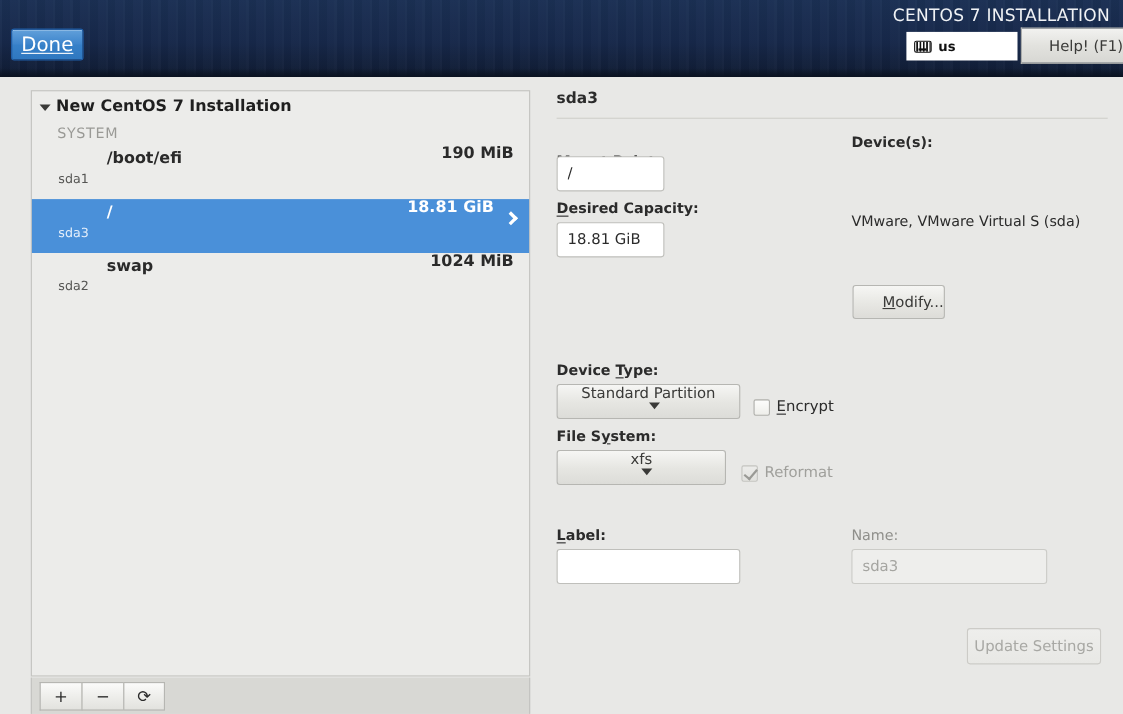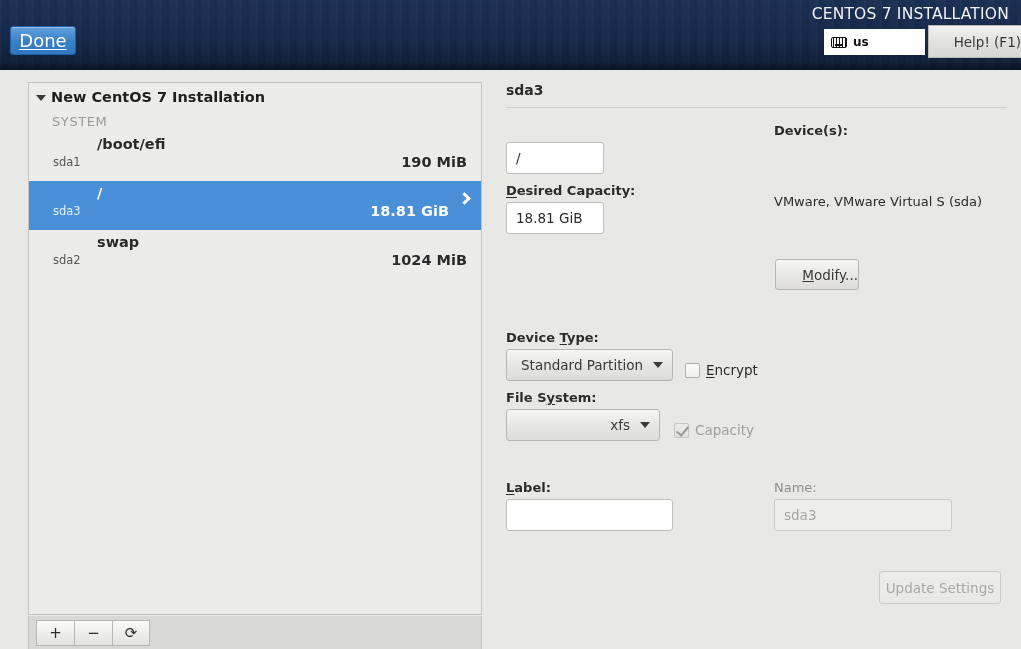--- a/index.html
+++ b/index.html
@@ -171,21 +171,21 @@
     margin-left: 44px;
   }
   .part-dev {
     font-size: 11.5px;
     color: #555553;
     line-height: 15px;
     margin-top: 1px;
   }
   .part-size {
     position: absolute;
-    right: 14px; top: 22px;
+    right: 14px; top: 0;
     font-size: 14.5px;
     font-weight: bold;
     color: #2a2a2a;
   }
   .part-row.selected .part-name,
   .part-row.selected .part-size { color: #ffffff; }
   .part-row.selected .part-dev { color: #e4eefa; }
   .part-row.selected .part-size { right: 32px; }
 
   .chev {
@@ -264,25 +264,26 @@
     outline: none;
   }
 
   .combo {
     height: 32px;
     background: linear-gradient(180deg, #f6f6f4 0%, #e6e6e2 52%, #dcdcd8 100%);
     border: 1px solid #b6b6b2;
     border-radius: 3px;
     display: flex;
     align-items: center;
-    padding: 12px 9px;
+    padding: 0 9px;
     font-size: 13.5px;
     color: #3a3a38;
     cursor: pointer;
-    justify-content: flex-end;
+    justify-content: flex-start;
+    flex-direction: column;
   }
   .combo-arrow {
     width: 0; height: 0;
     border-left: 5px solid transparent;
     border-right: 5px solid transparent;
     border-top: 6px solid #3a3a38;
     margin-left: 10px;
   }
 
   .btn-std {
@@ -435,21 +436,21 @@
   </div>
 
   <div class="fld-label" style="position:absolute; left:0; top:308px;">File S<u>y</u>stem:</div>
   <div class="combo" style="position:absolute; left:0; top:327px; width:154px;">
     <span>xfs</span>
     <span class="combo-arrow"></span>
   </div>
 
   <div class="chkwrap" style="position:absolute; left:168px; top:340px;">
     <span class="chkbox checked dimmed"></span>
-    <span class="chk-label dim">Capacity</span>
+    <span class="chk-label dim">Reformat</span>
   </div>
 
   <div class="fld-label" style="position:absolute; left:0; top:398px;"><u>L</u>abel:</div>
   <input class="txtbox" style="position: absolute; left: 0px; top: 417px; width: 167px;" value="">
 
   <div class="fld-label dim" style="position:absolute; left:268px; top:398px;">Name:</div>
   <div class="readonly-box" style="position:absolute; left:268px; top:417px;">sda3</div>
 
   <button class="btn-std disabled" style="position:absolute; left:373px; top:489px; width:122px; height:33px;">Update Settings</button>
 

